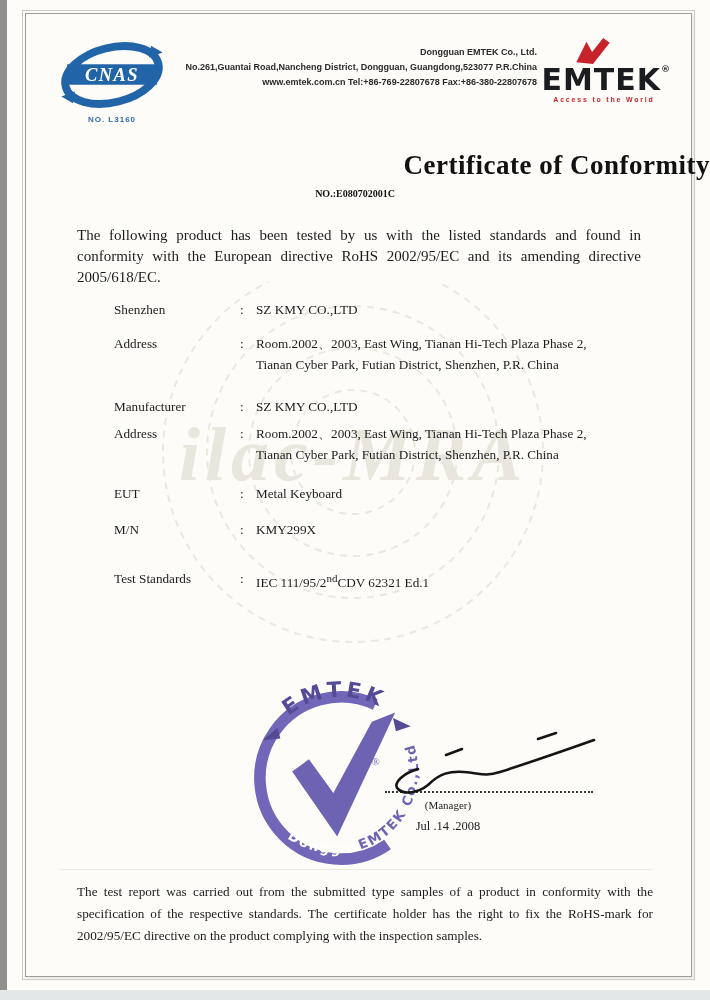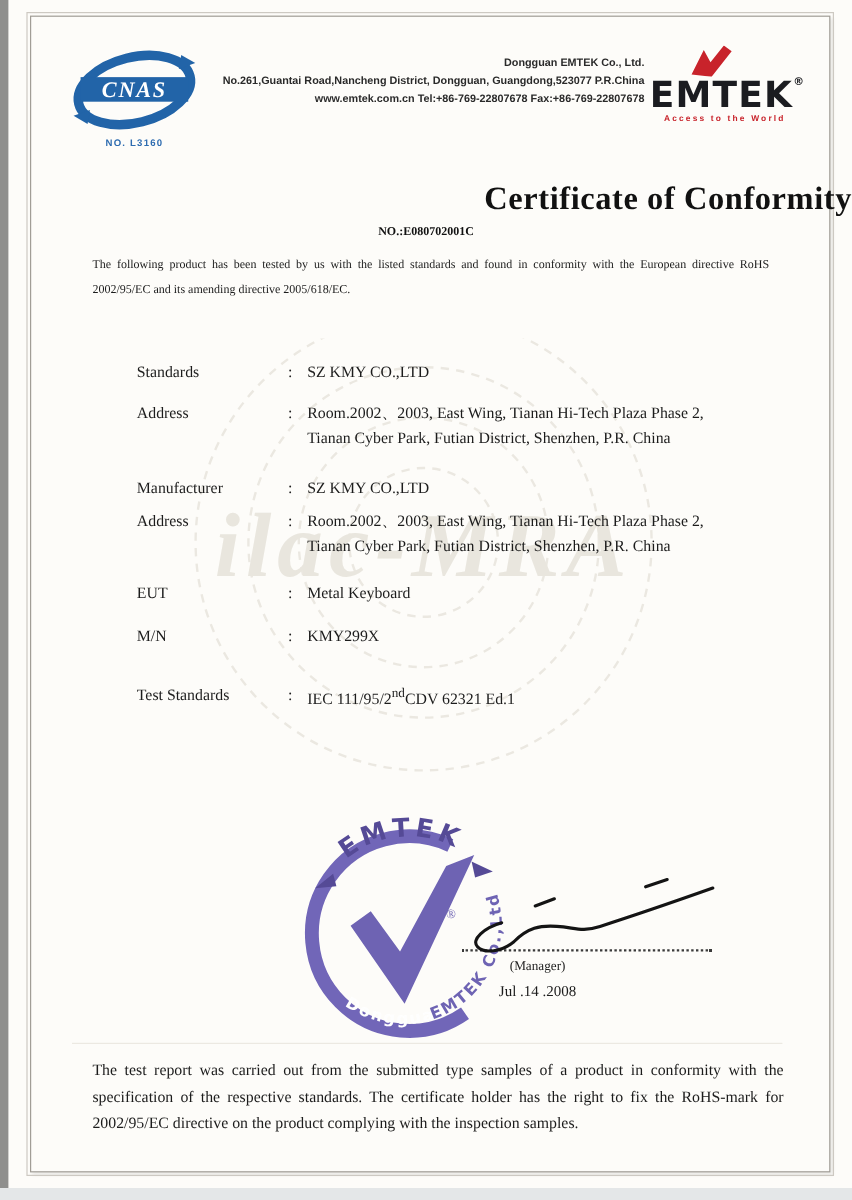--- a/index.html
+++ b/index.html
@@ -50,22 +50,22 @@
   
   .title{
     position:absolute;left:0;top:150px;width:710px;text-align:right;
     font-size:27px;font-weight:bold;letter-spacing:0.5px;color:#111;z-index:1;
   }
   .cert-no{
     position:absolute;left:0;top:188px;width:710px;text-align:center;
     font-size:10px;font-weight:bold;color:#111;z-index:1;
   }
   .intro{
-    position:absolute;left:77px;top:210px;width:564px;
-    font-size:10px;line-height:21px;text-align:justify;z-index:1;
+    position:absolute;left:77px;top:225px;width:564px;
+    font-size:15px;line-height:21px;text-align:justify;z-index:1;
   }
   
   .field-row{position:absolute;left:114px;width:545px;display:flex;font-size:13.2px;line-height:21px;z-index:1;}
   .flabel{width:126px;flex:0 0 126px;}
   .fcolon{width:16px;flex:0 0 16px;}
   .fvalue{flex:1;}
   .fvalue sup{font-size:11px;}
   
   .stamp{position:absolute;left:243px;top:680px;width:196px;height:196px;transform:rotate(-5deg);opacity:0.92;z-index:2;}
   .signature-svg{position:absolute;left:388px;top:727px;width:215px;height:68px;z-index:3;}
@@ -105,38 +105,38 @@
     <polygon points="95,10 107,17 93,22" fill="#2264a8"></polygon>
     <polygon points="15,69 3,62 17,57" fill="#2264a8"></polygon>
     <rect x="9" y="29" width="92" height="21" fill="#2264a8"></rect>
     <text x="55" y="46" text-anchor="middle" font-family="Liberation Serif, serif" font-size="19" font-weight="bold" font-style="italic" fill="#ffffff" letter-spacing="1.5">CNAS</text>
   </svg>
   <div class="cnas-number">NO. L3160</div>
 
   <div class="company-lines">
     <div>Dongguan EMTEK Co., Ltd.</div>
     <div>No.261,Guantai Road,Nancheng District, Dongguan, Guangdong,523077 P.R.China</div>
-    <div>www.emtek.com.cn Tel:+86-769-22807678 Fax:+86-769-22807678</div>
+    <div>www.emtek.com.cn Tel:+86-769-22807678 Fax:+86-380-22807678</div>
   </div>
 
   <div class="emtek-logo">
     <svg class="emtek-bird" viewBox="0 0 40 28" width="38" height="26">
       <polygon points="2,26 13,4 19,15 31,0 38,5 20,28" fill="#c8232b"></polygon>
     </svg>
     <div class="emtek-word"><span>EMTEK</span><span class="emtek-reg">®</span></div>
     <div class="emtek-tagline">Access to the World</div>
   </div>
 
   <div class="title">Certificate of Conformity</div>
   <div class="cert-no">NO.:E080702001C</div>
 
   <div class="intro">The following product has been tested by us with the listed standards and found in conformity with the European directive RoHS 2002/95/EC and its amending directive 2005/618/EC.</div>
 
   <div class="field-row" style="top:299px">
-    <div class="flabel">Standards</div>
+    <div class="flabel">Shenzhen</div>
     <div class="fcolon">:</div>
     <div class="fvalue">SZ KMY CO.,LTD</div>
   </div>
 
   <div class="field-row" style="top:333px">
     <div class="flabel">Address</div>
     <div class="fcolon">:</div>
     <div class="fvalue">
       <div>Room.2002、2003, East Wing, Tianan Hi-Tech Plaza Phase 2,</div>
       <div>Tianan Cyber Park, Futian District, Shenzhen, P.R. China</div>

